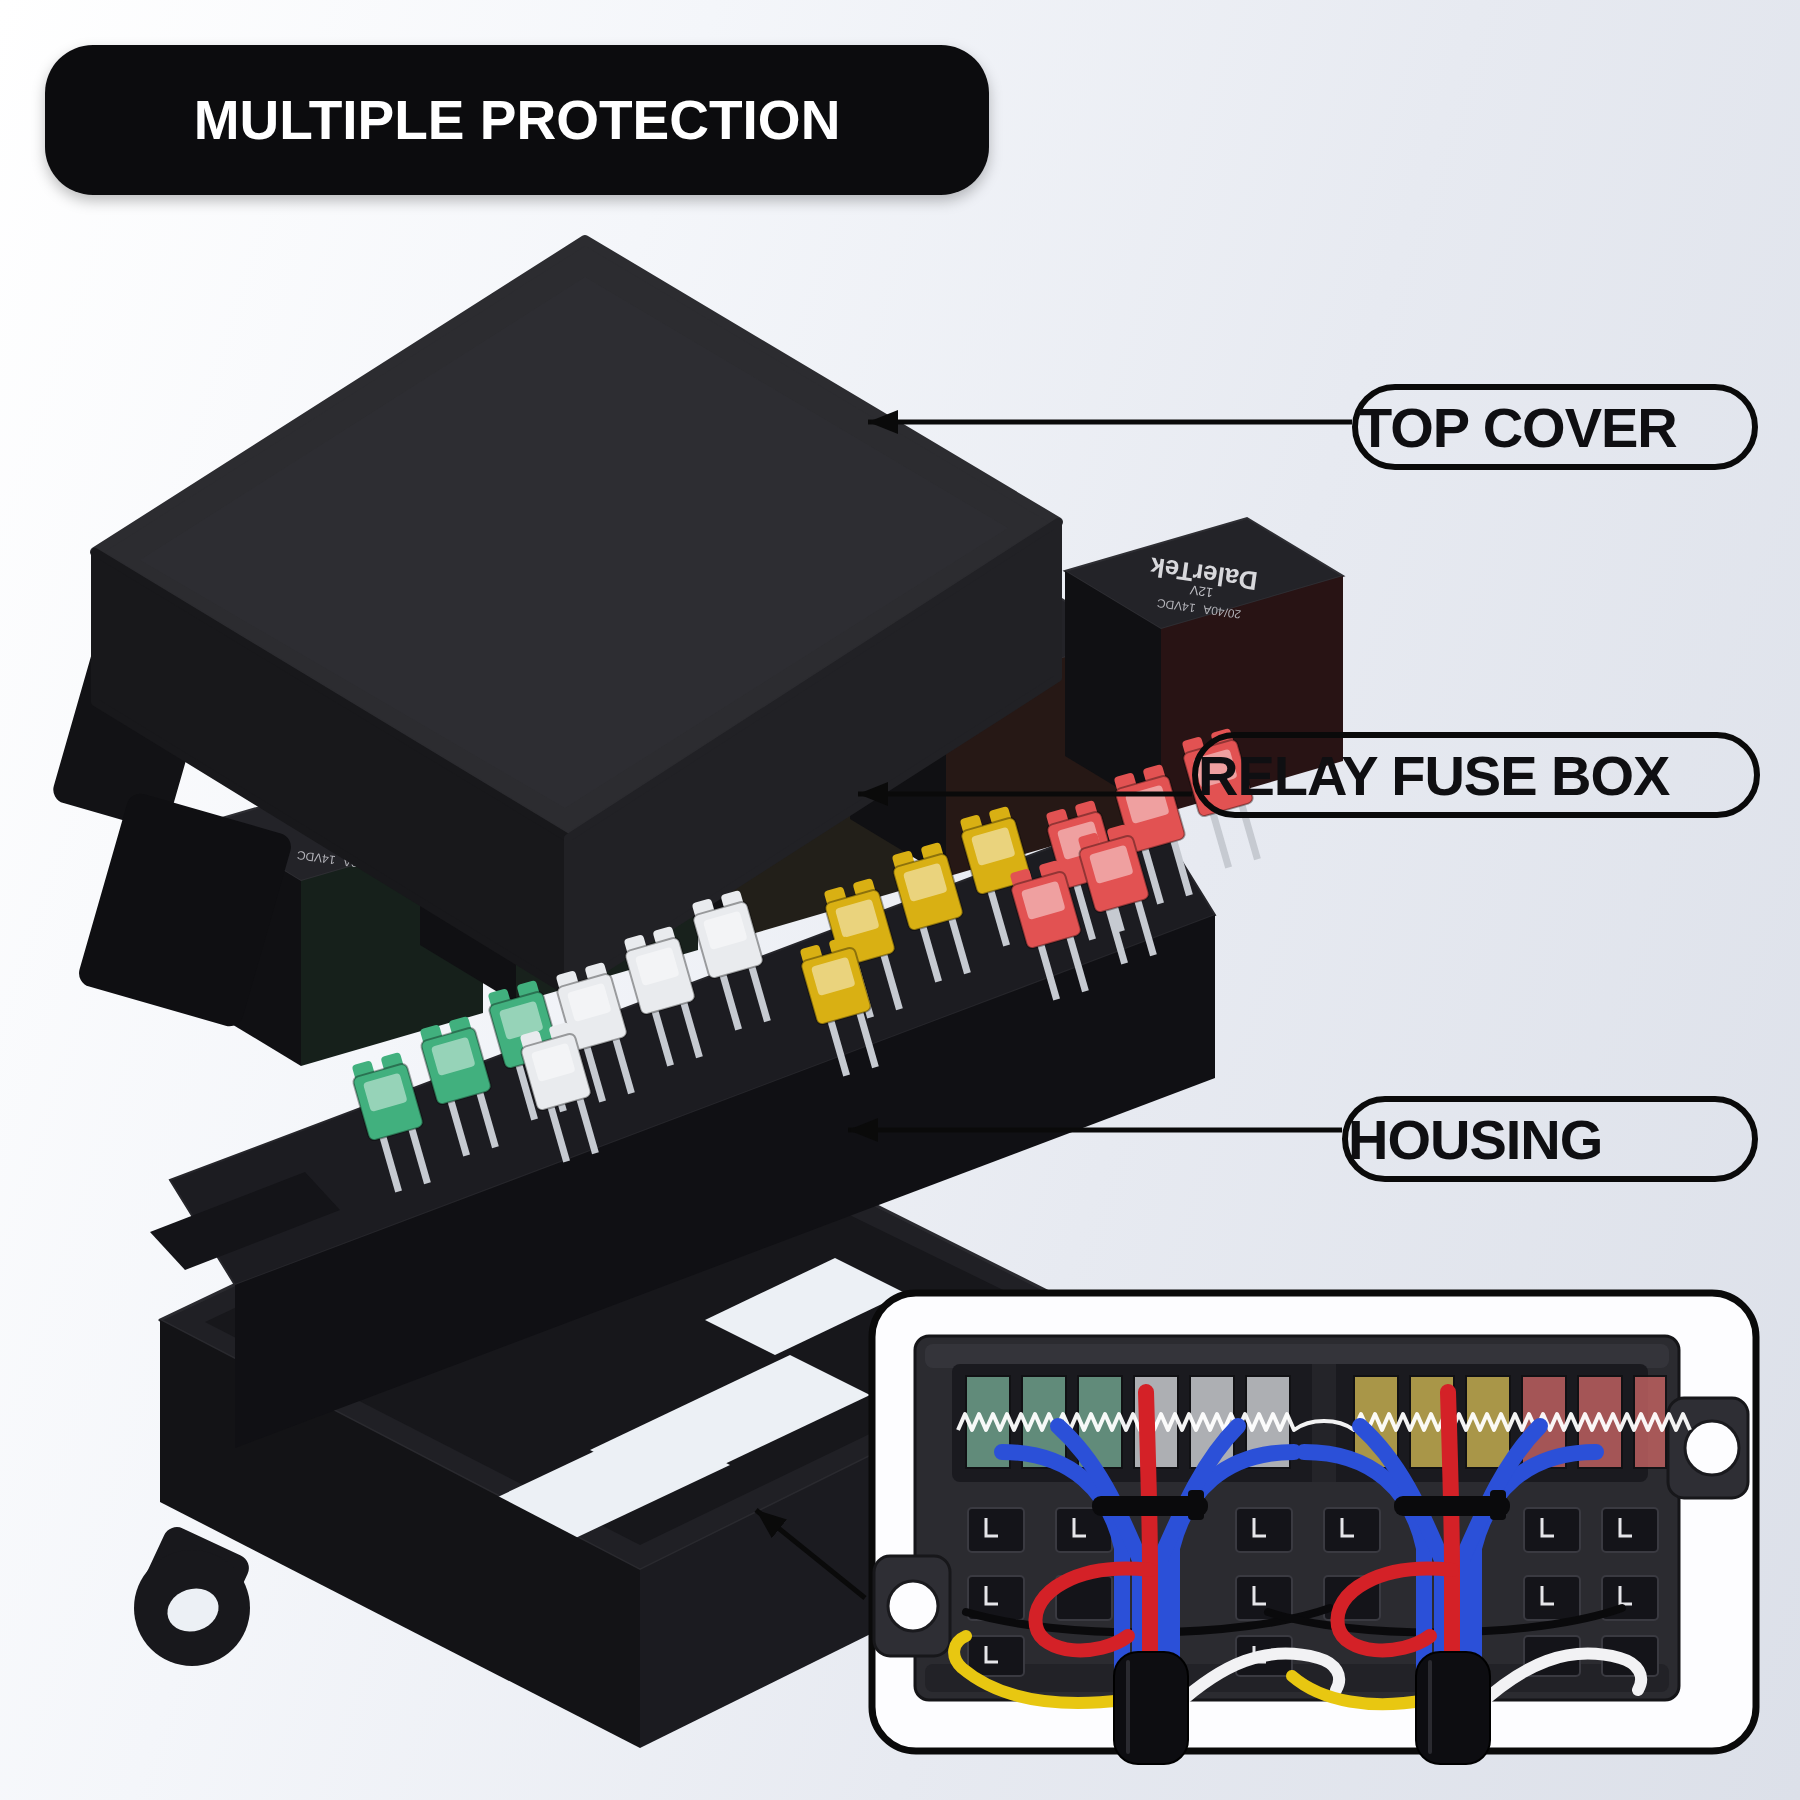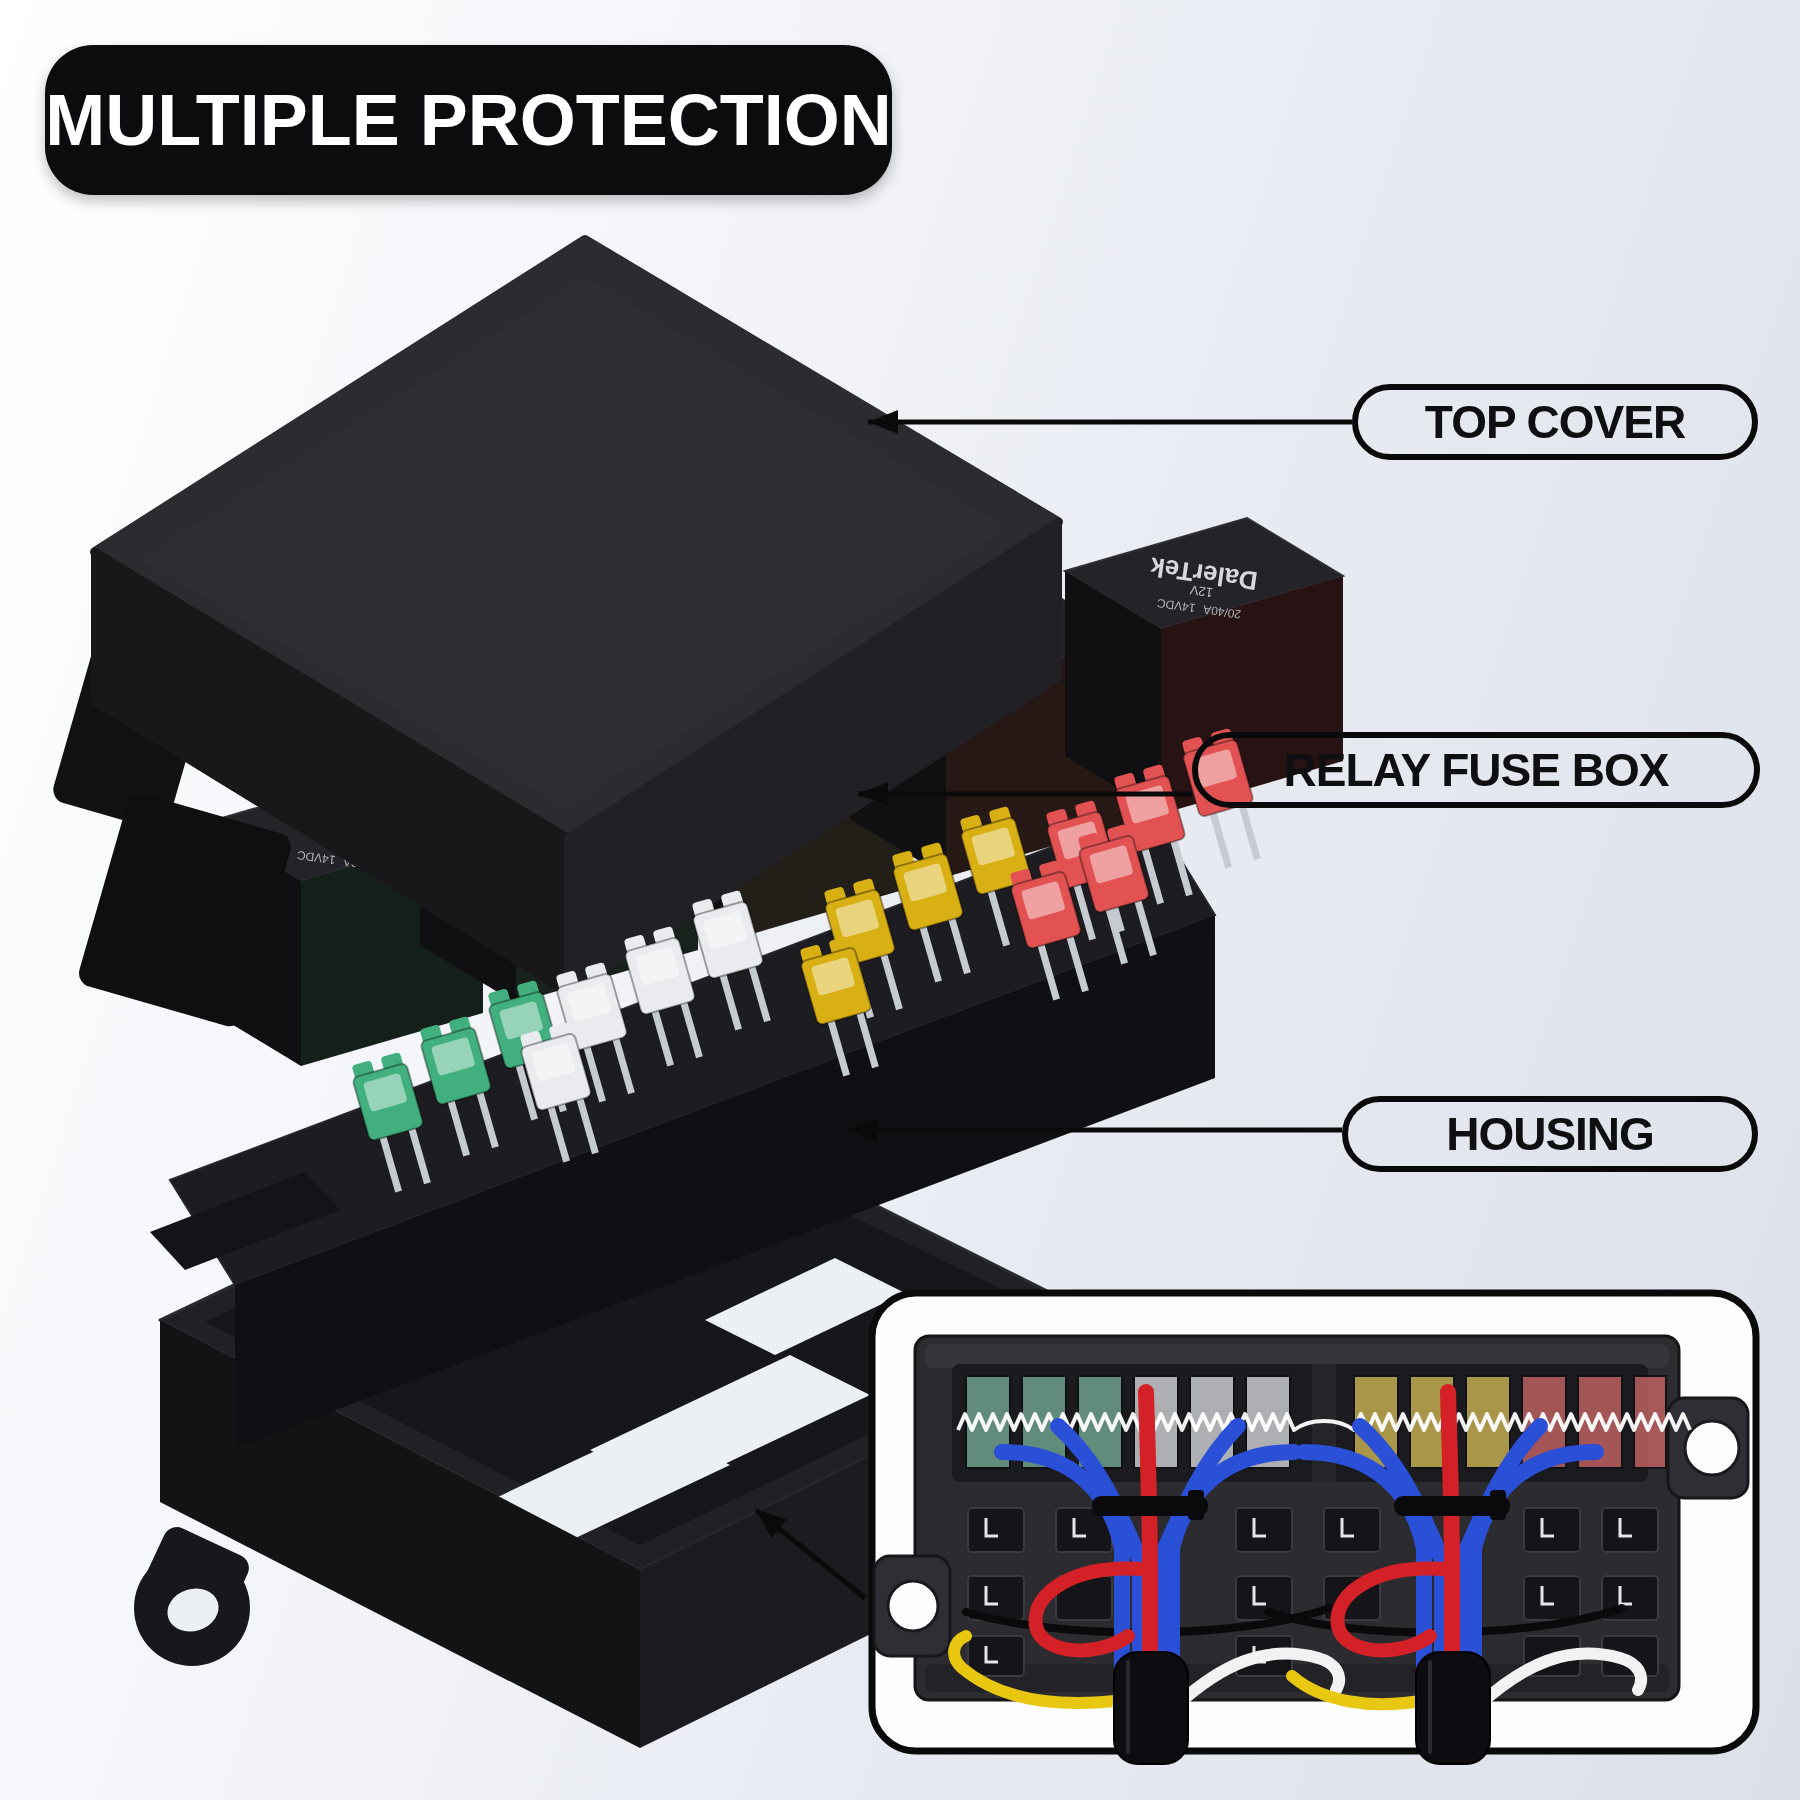--- a/index.html
+++ b/index.html
@@ -3,30 +3,30 @@
 <meta charset="utf-8">
 <style>
   html,body{margin:0;padding:0;background:#cfd4de;}
   .canvas{
     position:relative;width:1800px;height:1800px;overflow:hidden;
     background:linear-gradient(108deg,#ffffff 0%,#f4f6fa 30%,#e7eaf1 62%,#dce0e9 100%);
     font-family:"Liberation Sans",sans-serif;
   }
   svg.scene{position:absolute;left:0;top:0;}
   .title-pill{
-    position:absolute;left:45px;top:45px;width:847px;height:150px;
+    position:absolute;left:45px;top:45px;width:944px;height:150px;
     background:#0c0c0e;border-radius:48px;color:#ffffff;
     display:flex;align-items:center;justify-content:center;
-    font-size:72px;font-weight:bold;letter-spacing:0px;
+    font-size:55px;font-weight:bold;letter-spacing:0px;
     box-shadow:0 6px 14px rgba(0,0,0,.25);
   }
   .callout-pill{
-    position:absolute;height:76px;border:6px solid #0a0a0a;border-radius:999px;
-    display:flex;align-items:center;justify-content:center;
-    font-weight:bold;color:#0f0f12;font-size:46px;letter-spacing:-1px;
+    position:absolute;height:86px;border:6px solid #0a0a0a;border-radius:999px;
+    display:flex;align-items:center;
+    font-weight:bold;color:#0f0f12;font-size:56px;letter-spacing:-1px;
     background:transparent;box-sizing:border-box;
   }
   .pill-top-cover{left:1352px;top:384px;width:406px;}
   .pill-relay-fuse-box{left:1192px;top:732px;width:568px;}
   .pill-housing{left:1342px;top:1096px;width:416px;}
   text{font-family:"Liberation Sans",sans-serif;}
 </style>
 </head>
 <body>
 

